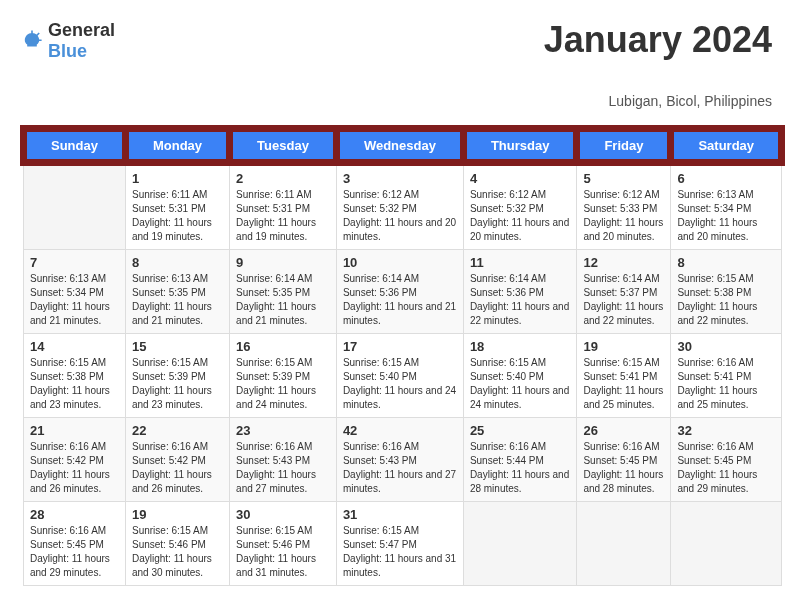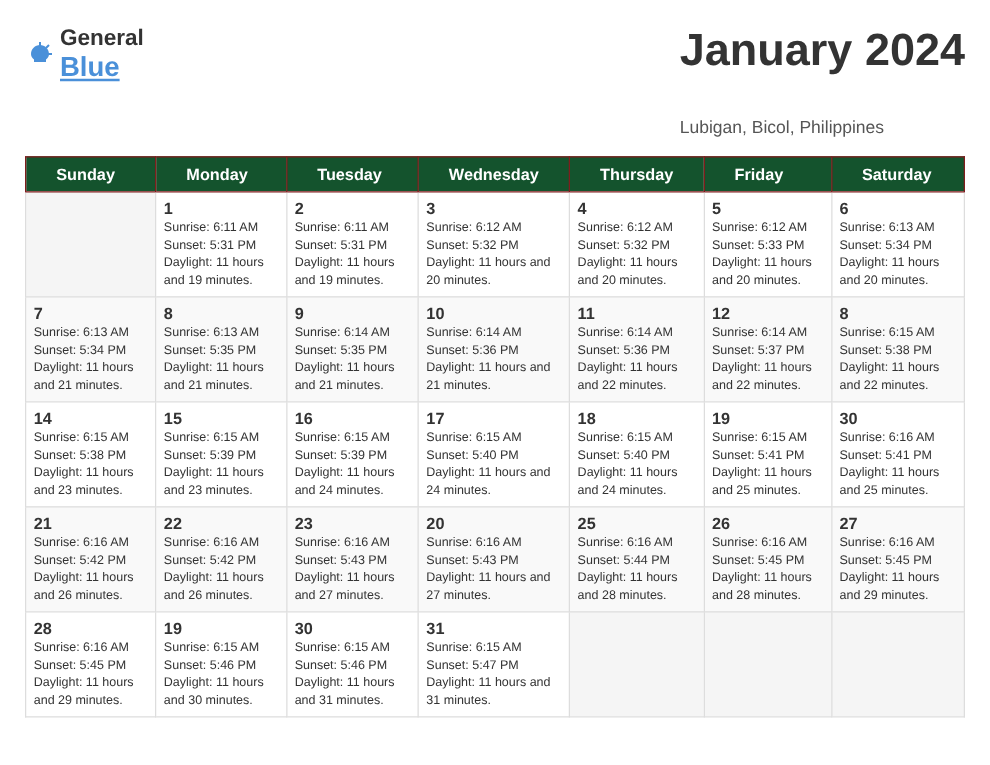--- a/index.html
+++ b/index.html
@@ -21,54 +21,54 @@
       align-items: center;
       gap: 4px;
     }
     .logo-text-general {
       font-size: 18px;
       font-weight: bold;
       color: #333;
       margin-top: 28px;
     }
     .logo-text-blue {
-      font-size: 22px;
+      font-size: 18px;
       font-weight: bold;
       color: #4a90d9;
-      text-decoration: underline;
     }
     .logo-icon {
       width: 24px;
       height: 24px;
     }
     .title-area {
+      text-align: right;
     }
     .month-title {
       font-size: 36px;
       font-weight: bold;
       color: #333;
       line-height: 1.1;
     }
     .location {
       font-size: 14px;
       color: #555;
       margin-top: 33px;
     }
     .calendar {
       width: 100%;
       border-collapse: collapse;
       border: 1px solid #ccc;
     }
     .calendar th {
-      background: #14532d;
+      background: #3b82f6;
       color: #fff;
       font-size: 13px;
       padding: 6px 24px;
       text-align: left;
-      border: 1px solid #7f1d1d;
+      border: 7px solid #7f1d1d;
     }
     .calendar td {
       vertical-align: top;
       border: 1px solid #ddd;
       padding: 5px 6px;
       width: 107px;
       min-height: 80px;
       background: #fff;
     }
     .calendar tr:nth-child(even) td {
@@ -216,33 +216,33 @@
         </td>
         <td>
           <div class="day-number">22</div>
           <div class="day-info">Sunrise: 6:16 AM<br>Sunset: 5:42 PM<br>Daylight: 11 hours and 26 minutes.</div>
         </td>
         <td>
           <div class="day-number">23</div>
           <div class="day-info">Sunrise: 6:16 AM<br>Sunset: 5:43 PM<br>Daylight: 11 hours and 27 minutes.</div>
         </td>
         <td>
-          <div class="day-number">20</div>
+          <div class="day-number">42</div>
           <div class="day-info">Sunrise: 6:16 AM<br>Sunset: 5:43 PM<br>Daylight: 11 hours and 27 minutes.</div>
         </td>
         <td>
           <div class="day-number">25</div>
           <div class="day-info">Sunrise: 6:16 AM<br>Sunset: 5:44 PM<br>Daylight: 11 hours and 28 minutes.</div>
         </td>
         <td>
           <div class="day-number">26</div>
           <div class="day-info">Sunrise: 6:16 AM<br>Sunset: 5:45 PM<br>Daylight: 11 hours and 28 minutes.</div>
         </td>
         <td>
-          <div class="day-number">27</div>
+          <div class="day-number">32</div>
           <div class="day-info">Sunrise: 6:16 AM<br>Sunset: 5:45 PM<br>Daylight: 11 hours and 29 minutes.</div>
         </td>
       </tr>
       <tr>
         <td>
           <div class="day-number">28</div>
           <div class="day-info">Sunrise: 6:16 AM<br>Sunset: 5:45 PM<br>Daylight: 11 hours and 29 minutes.</div>
         </td>
         <td>
           <div class="day-number">19</div>

